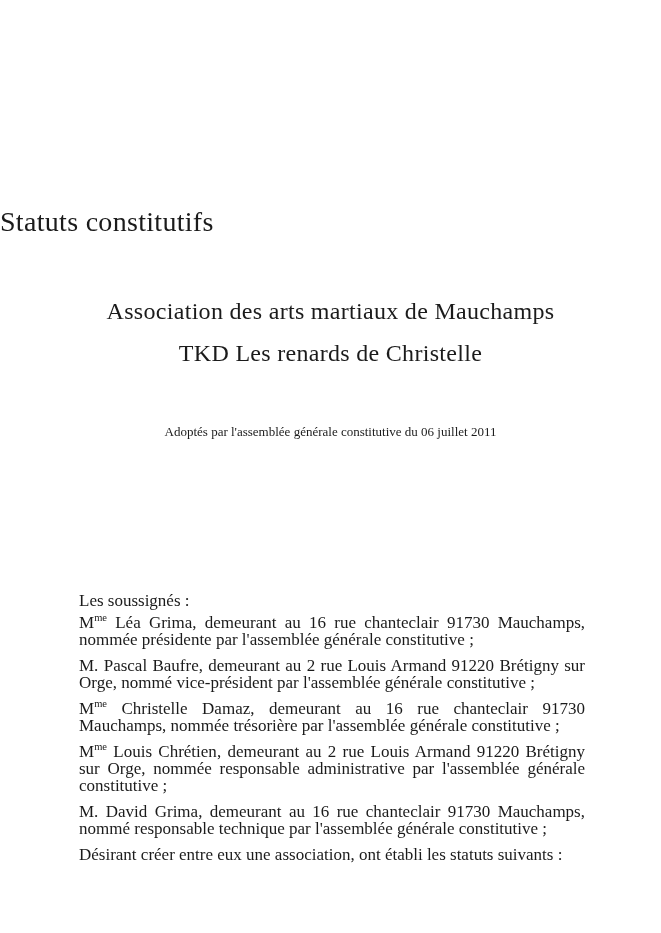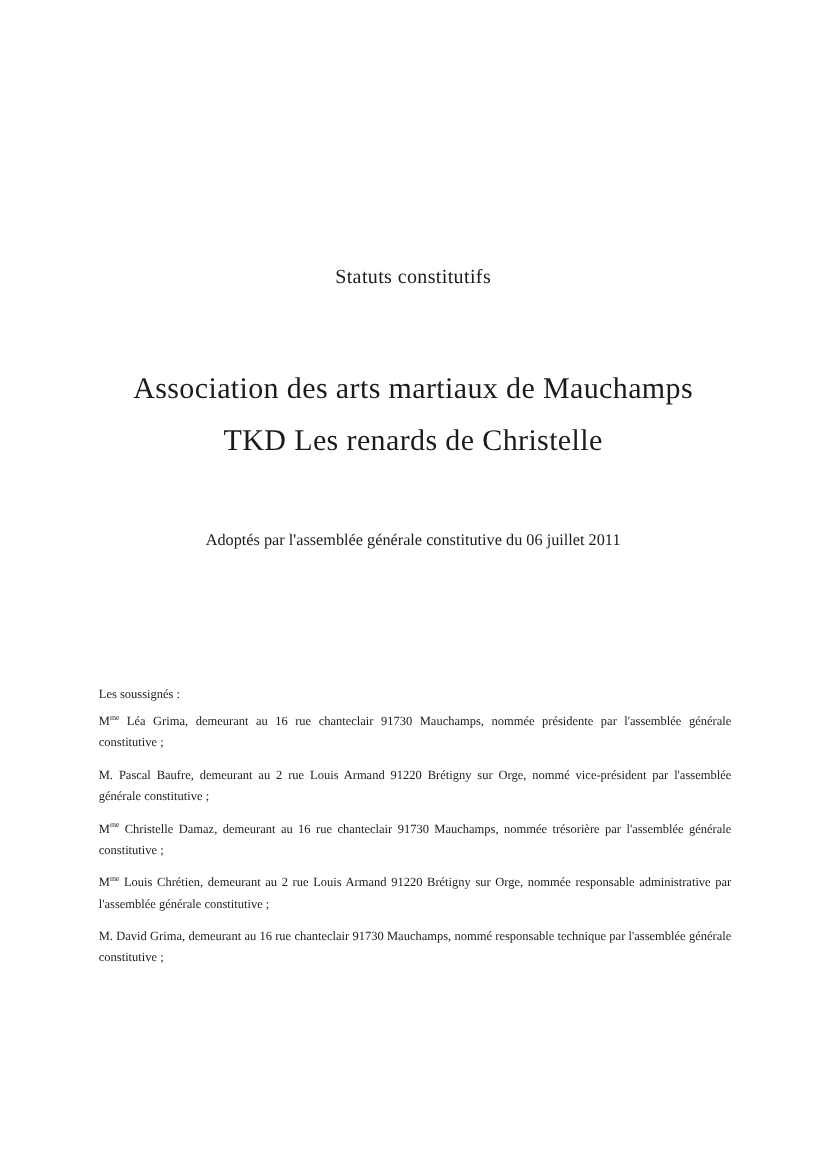--- a/index.html
+++ b/index.html
@@ -11,22 +11,21 @@
     background: #ffffff;
     overflow: hidden;
     font-family: "Liberation Serif", serif;
     color: #1b1b1b;
   }
   .doc-title {
     position: absolute;
     top: 208px;
     left: 0;
     right: 0;
-    text-align: center;
-    font-size: 16px;
+    font-size: 28px;
     font-weight: normal;
     line-height: 28px;
     letter-spacing: 0.3px;
   }
   .assoc-title {
     position: absolute;
     top: 290px;
     left: 0;
     right: 0;
     text-align: center;
@@ -38,24 +37,24 @@
     position: absolute;
     top: 423px;
     left: 0;
     right: 0;
     text-align: center;
     font-size: 13px;
     line-height: 18px;
   }
   .body-block {
     position: absolute;
-    top: 547px;
+    top: 592px;
     left: 79px;
     width: 506px;
-    font-size: 10px;
+    font-size: 17px;
     line-height: 17px;
     text-align: justify;
   }
   .body-block p.intro { margin-bottom: 5px; text-align: left; }
   .body-block p.para { margin-bottom: 9px; }
   .body-block p.closing { margin-bottom: 0; text-align: left; }
   b.sig-name { font-weight: normal; }
   sup.hon-sup {
     font-size: 0.62em;
     vertical-align: super;
@@ -84,15 +83,16 @@
 
   <p class="para"><b class="sig-name"><span class="hon">M.</span><sup class="hon-sup"></sup><span class="nm"> Pascal Baufre</span></b><span class="rest">, demeurant au 2 rue Louis Armand 91220 Brétigny sur Orge, nommé vice-président par l'assemblée générale constitutive ;</span></p>
 
   <p class="para"><b class="sig-name"><span class="hon">M</span><sup class="hon-sup">me</sup><span class="nm"> Christelle Damaz</span></b><span class="rest">, demeurant au 16 rue chanteclair 91730 Mauchamps, nommée trésorière par l'assemblée générale constitutive ;</span></p>
 
   <p class="para"><b class="sig-name"><span class="hon">M</span><sup class="hon-sup">me</sup><span class="nm"> Louis Chrétien</span></b><span class="rest">, demeurant au 2 rue Louis Armand 91220 Brétigny sur Orge, nommée responsable administrative par l'assemblée générale constitutive ;</span></p>
 
   <p class="para"><b class="sig-name"><span class="hon">M.</span><sup class="hon-sup"></sup><span class="nm"> David Grima</span></b><span class="rest">, demeurant au 16 rue chanteclair 91730 Mauchamps, nommé responsable technique par l'assemblée générale constitutive ;</span></p>
 </div>
 
+    <p class="closing">Désirant créer entre eux une association, ont établi les statuts suivants :</p>
   </div>
 
 </div>
 
 </body></html>

